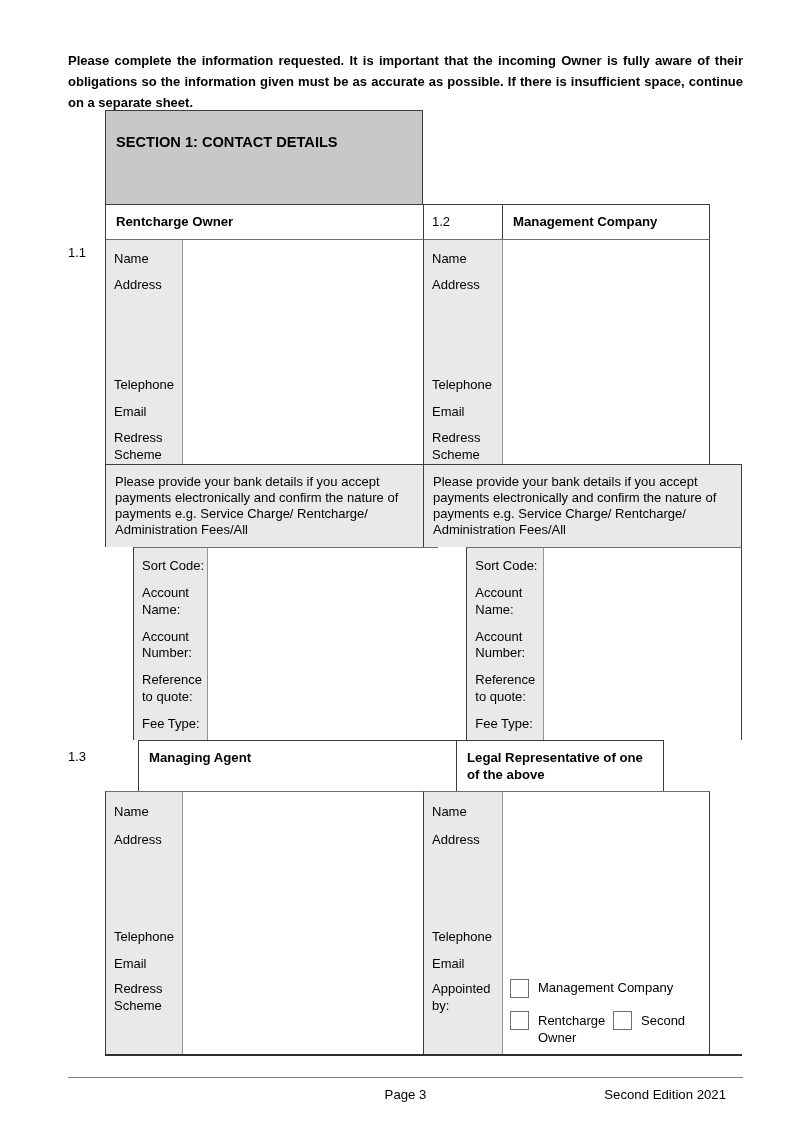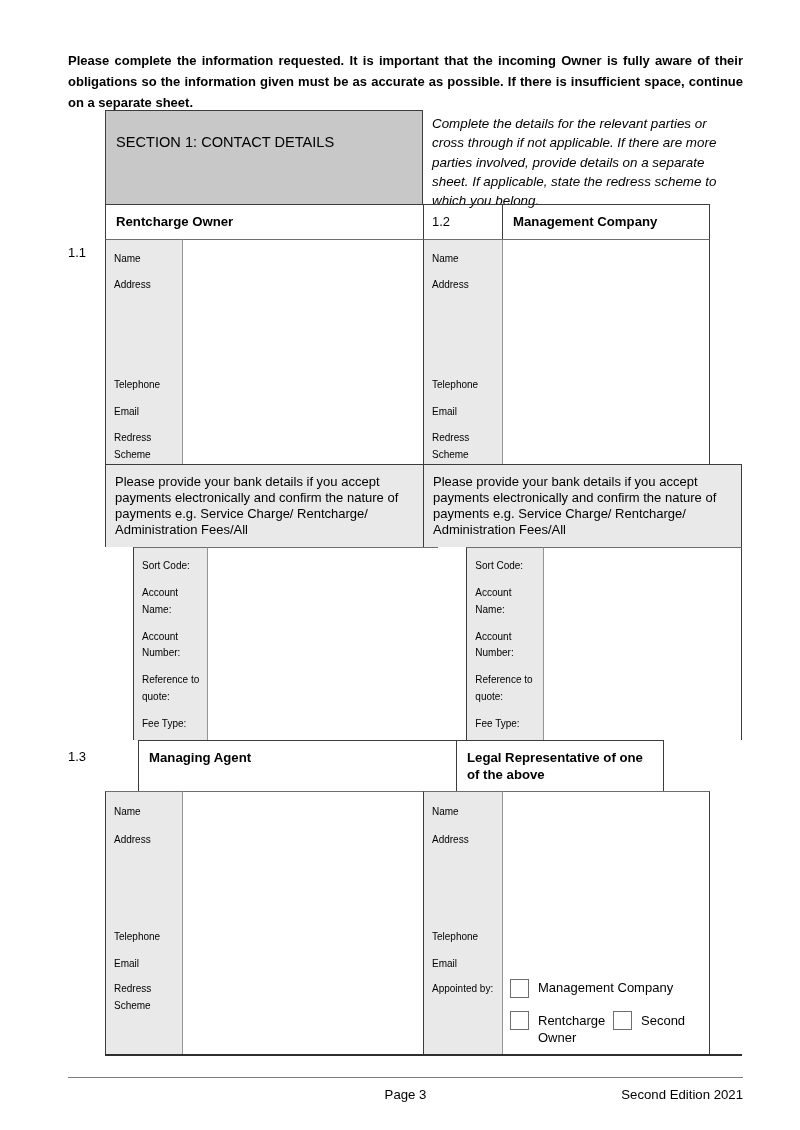--- a/index.html
+++ b/index.html
@@ -46,30 +46,30 @@
   .h-header{height:94px;}
   .h-titles1{height:35px;}
   .h-details1{height:225px;}
   .h-banknote{height:83px;}
   .h-bankfields{height:193px;}
   .h-titles2{height:51px;padding-left:33px;}
   .h-details2{height:265px;}
 
   .section-header{
     background:var(--header-bg);
-    font-weight:normal;font-size:14.6px;
+    font-weight:bold;font-size:14.6px;
     padding:23px 4px 0 10px;
   }
   .instructions{
     font-style:italic;font-size:13.4px;line-height:19.3px;
     padding:4px 2px 0 9px;
   }
   .title-cell{font-weight:bold;font-size:13.2px;padding:9px 8px 0 10px;line-height:16.5px;}
   .num-cell{font-size:13px;padding:9px 0 0 8px;}
-  .label-cell{background:var(--label-bg);font-size:10px;line-height:16.5px;padding-left:8px;padding-right:2px;}
+  .label-cell{background:var(--label-bg);font-size:13px;line-height:16.5px;padding-left:8px;padding-right:2px;}
   .input-cell{background:#ffffff;}
 
   .stack-contact{padding-top:11px;}
   .stack-contact .f-address{margin-top:9px;}
   .stack-contact .f-telephone{margin-top:84px;}
   .stack-contact .f-email{margin-top:10px;}
   .stack-contact .f-redress{margin-top:10px;}
 
   .stack-contact2{padding-top:12px;}
   .stack-contact2 .f-address{margin-top:11px;}
@@ -97,35 +97,34 @@
   .cb-label{line-height:16.5px;}
   .cb-row.top .cb-label{margin-top:2px;}
   .lbl-rentcharge-owner{width:70px;}
   .checkbox.other{margin-left:5px;}
 
   .footer{
     position:absolute;left:68px;top:1077px;width:675px;
     border-top:1px solid #7d7d7d;font-size:13.2px;
   }
   .footer-page{display:block;text-align:center;padding-top:9px;}
-  .footer-edition{position:absolute;right:0;top:9px;}
+  .footer-edition{position:absolute;right:17px;top:9px;}
 </style>
 </head>
 <body>
 
 <p class="intro">Please complete the information requested. It is important that the incoming Owner is fully aware of their obligations so the information given must be as accurate as possible. If there is insufficient space, continue on a separate sheet.</p>
 
 <div class="margin-num num-11">1.1</div>
 <div class="margin-num num-13">1.3</div>
 
 <div class="form-table">
 
   <div class="r h-header">
     <div class="cell c-half-l section-header bt bl br">SECTION 1: CONTACT DETAILS</div>
-    <div class="cell c-half-r instructions">Complete the details for the relevant parties or cross through if not applicable. If there are more parties involved, provide details on a separate sheet. If applicable, state the redress scheme to which you belong.</div>
   </div>
 
   <div class="r h-titles1">
     <div class="cell c-half-l title-cell bt bl">Rentcharge Owner</div>
     <div class="cell c-label-r num-cell bt bl">1.2</div>
     <div class="cell c-input-r title-cell bt bl br">Management Company</div>
   </div>
 
   <div class="r h-details1">
     <div class="cell c-label-l label-cell stack-contact btm bl">

